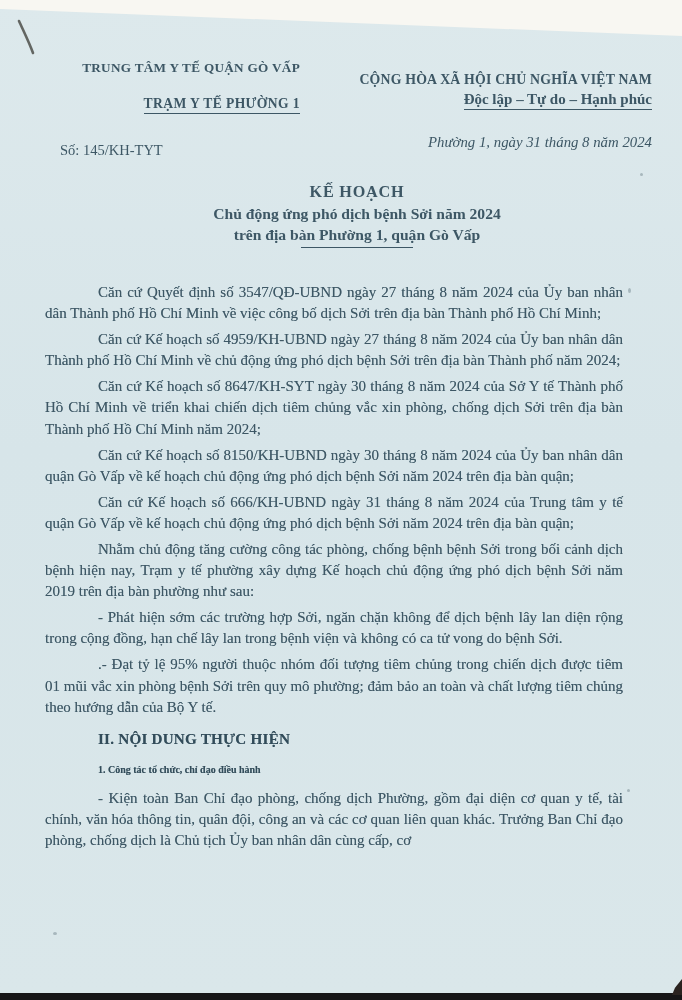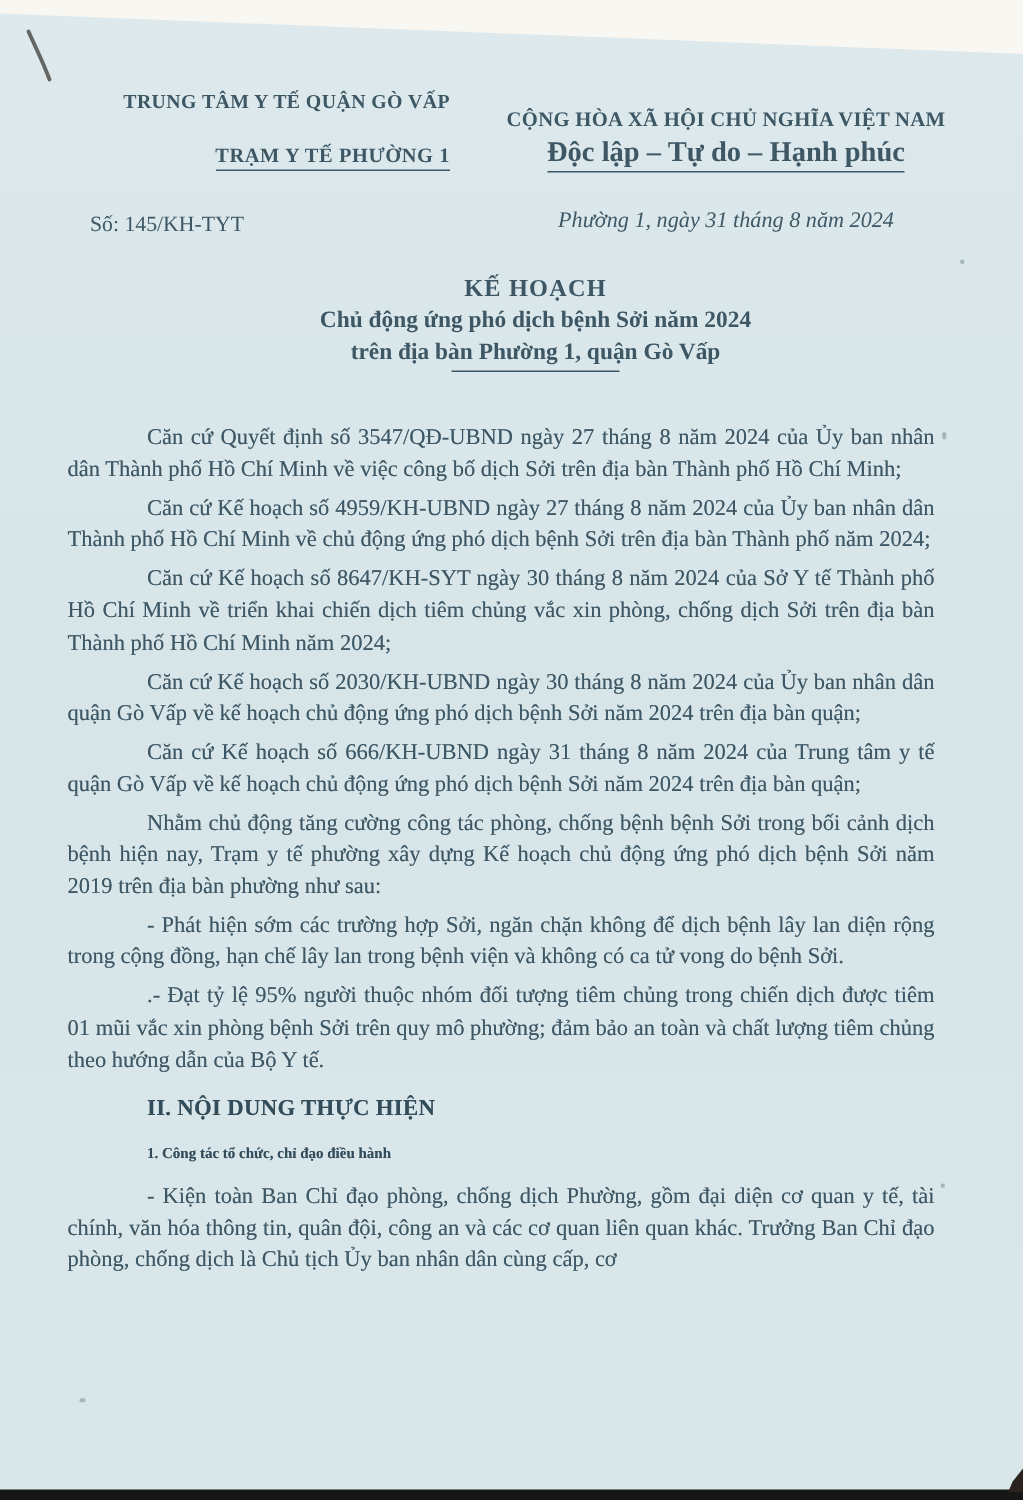--- a/index.html
+++ b/index.html
@@ -44,25 +44,25 @@
   }
   .header-left .org1 { font-size: 13.2px; font-weight: bold; letter-spacing: .3px; }
   .header-left .org2 {
     display: inline-block; font-size: 13.6px; font-weight: bold; letter-spacing: .4px;
     margin-top: 2px; padding-bottom: 1px; border-bottom: 1.4px solid #3d5765;
   }
   .doc-number { position: absolute; top: 142px; left: 60px; font-size: 14.5px; z-index: 2; }
 
   .header-right {
     position: absolute; top: 72px; left: 316px; width: 336px;
-    text-align: center; z-index: 2;
+    text-align: right; z-index: 2;
   }
   .header-right .nat1 { font-size: 13.8px; font-weight: bold; letter-spacing: .2px; }
   .header-right .nat2 {
-    display: inline-block; font-size: 19px; font-weight: bold;
+    display: inline-block; font-size: 15px; font-weight: bold;
     margin-top: 3px; padding-bottom: 1px; border-bottom: 1.5px solid #3d5765;
   }
   .header-right .date-line { font-size: 14.8px; font-style: italic; margin-top: 24px; }
 
   .title-block {
     position: absolute; top: 183px; left: 16px; width: 682px;
     text-align: center; z-index: 2;
   }
   .title-block .t1 { font-size: 16.2px; font-weight: bold; letter-spacing: .8px; }
   .title-block .t2, .title-block .t3 { font-size: 15.6px; font-weight: bold; margin-top: 3px; }
@@ -118,21 +118,21 @@
     <div class="t1">KẾ HOẠCH</div>
     <div class="t2">Chủ động ứng phó dịch bệnh Sởi năm 2024</div>
     <div class="t3">trên địa bàn Phường 1, quận Gò Vấp</div>
     <div class="title-underline"></div>
   </div>
 
   <div class="body-text">
     <p>Căn cứ Quyết định số 3547/QĐ-UBND ngày 27 tháng 8 năm 2024 của Ủy ban nhân dân Thành phố Hồ Chí Minh về việc công bố dịch Sởi trên địa bàn Thành phố Hồ Chí Minh;</p>
     <p>Căn cứ Kế hoạch số 4959/KH-UBND ngày 27 tháng 8 năm 2024 của Ủy ban nhân dân Thành phố Hồ Chí Minh về chủ động ứng phó dịch bệnh Sởi trên địa bàn Thành phố năm 2024;</p>
     <p>Căn cứ Kế hoạch số 8647/KH-SYT ngày 30 tháng 8 năm 2024 của Sở Y tế Thành phố Hồ Chí Minh về triển khai chiến dịch tiêm chủng vắc xin phòng, chống dịch Sởi trên địa bàn Thành phố Hồ Chí Minh năm 2024;</p>
-    <p>Căn cứ Kế hoạch số 2030/KH-UBND ngày 30 tháng 8 năm 2024 của Ủy ban nhân dân quận Gò Vấp về kế hoạch chủ động ứng phó dịch bệnh Sởi năm 2024 trên địa bàn quận;</p>
+    <p>Căn cứ Kế hoạch số 8150/KH-UBND ngày 30 tháng 8 năm 2024 của Ủy ban nhân dân quận Gò Vấp về kế hoạch chủ động ứng phó dịch bệnh Sởi năm 2024 trên địa bàn quận;</p>
     <p>Căn cứ Kế hoạch số 666/KH-UBND ngày 31 tháng 8 năm 2024 của Trung tâm y tế quận Gò Vấp về kế hoạch chủ động ứng phó dịch bệnh Sởi năm 2024 trên địa bàn quận;</p>
     <p>Nhằm chủ động tăng cường công tác phòng, chống bệnh bệnh Sởi trong bối cảnh dịch bệnh hiện nay, Trạm y tế phường xây dựng Kế hoạch chủ động ứng phó dịch bệnh Sởi năm 2019 trên địa bàn phường như sau:</p>
 
     <p>- Phát hiện sớm các trường hợp Sởi, ngăn chặn không để dịch bệnh lây lan diện rộng trong cộng đồng, hạn chế lây lan trong bệnh viện và không có ca tử vong do bệnh Sởi.</p>
     <p>.- Đạt tỷ lệ 95% người thuộc nhóm đối tượng tiêm chủng trong chiến dịch được tiêm 01 mũi vắc xin phòng bệnh Sởi trên quy mô phường; đảm bảo an toàn và chất lượng tiêm chủng theo hướng dẫn của Bộ Y tế.</p>
 
     <div class="sec-heading">II. NỘI DUNG THỰC HIỆN</div>
     <div class="sub-heading">1. Công tác tổ chức, chỉ đạo điều hành</div>
     <p>- Kiện toàn Ban Chỉ đạo phòng, chống dịch Phường, gồm đại diện cơ quan y tế, tài chính, văn hóa thông tin, quân đội, công an và các cơ quan liên quan khác. Trưởng Ban Chỉ đạo phòng, chống dịch là Chủ tịch Ủy ban nhân dân cùng cấp, cơ</p>
   </div>

